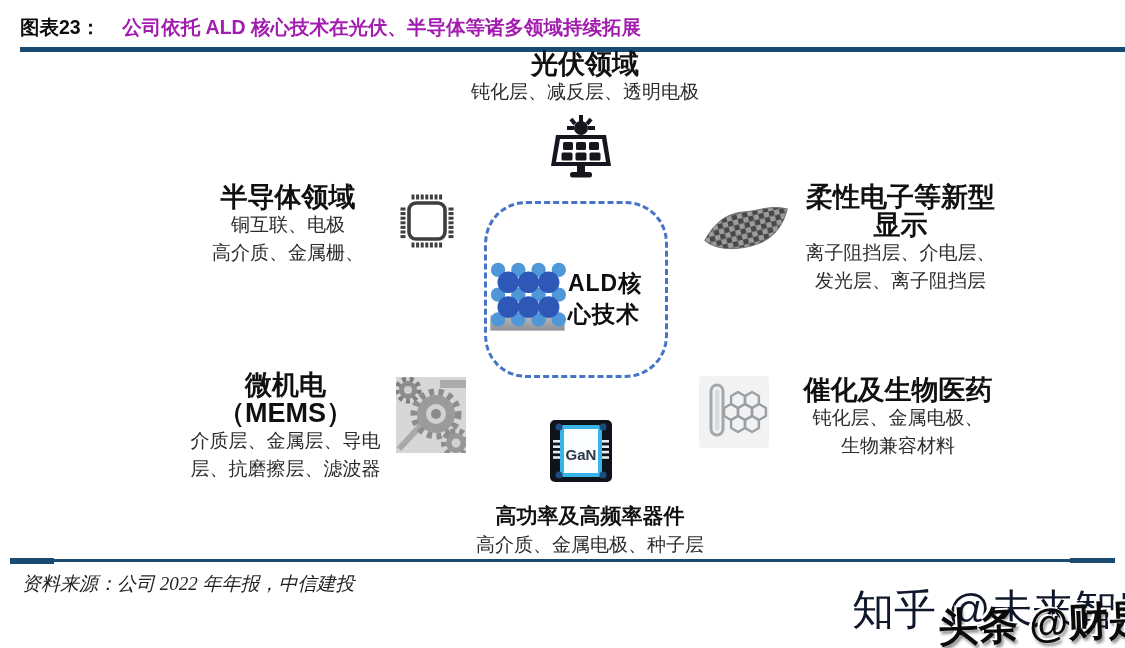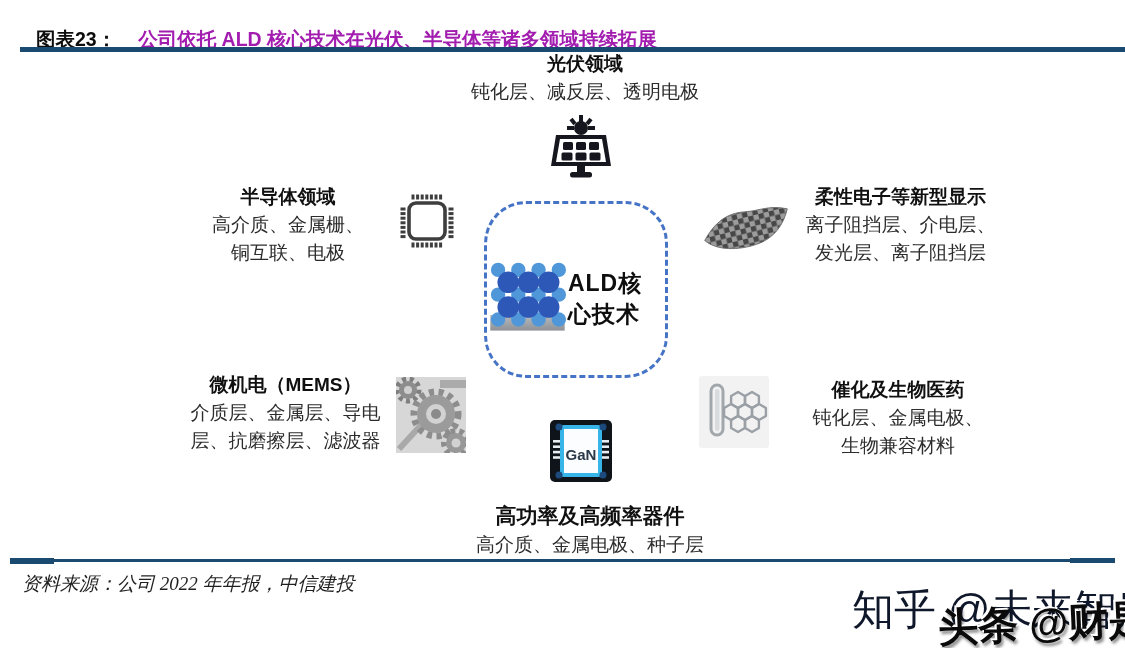--- a/index.html
+++ b/index.html
@@ -1,31 +1,31 @@
 <!DOCTYPE html>
 <html><head>
 <meta charset="utf-8">
 <style>
   html,body{margin:0;padding:0;background:#ffffff;}
   #screen{
     position:relative;width:1125px;height:648px;background:#ffffff;overflow:hidden;
     font-family:"Liberation Sans","DejaVu Sans",sans-serif;color:#1c1c1c;
   }
   
-  .title-row{position:absolute;left:20px;top:26px;display:flex;align-items:baseline;white-space:nowrap;margin-left:16px;}
+  .title-row{position:absolute;left:20px;top:14px;display:flex;align-items:baseline;white-space:nowrap;}
   .fig-label{font-weight:bold;font-size:19.5px;color:#0d0d0d;margin-right:22px;}
   .fig-title{font-weight:bold;font-size:19.5px;color:#a21caf;}
   .rule{position:absolute;background:#1b4a70;}
   .top-rule{left:20px;right:0;top:47px;height:5px;}
   .bottom-rule{left:10px;width:1105px;top:559px;height:3.4px;}
   .rule-cap-l{left:10px;width:44px;top:557.5px;height:6px;}
   .rule-cap-r{left:1070px;width:45px;top:558px;height:5px;}
   
   .node{position:absolute;text-align:center;}
-  .node .hd{font-weight:bold;font-size:19px;line-height:28px;color:#101010;}
+  .node .hd{font-weight:bold;font-size:27px;line-height:28px;color:#101010;}
   .node .ds{font-size:19px;line-height:28px;color:#2c2c2c;}
   .icon{position:absolute;line-height:0;}
   
   .center-box{
     position:absolute;left:484px;top:201px;width:184px;height:177px;box-sizing:border-box;
     border:3px dashed #4573c5;border-radius:42px;
     display:flex;flex-direction:row;align-items:center;padding-top:12px;
   }
   .center-label{font-weight:bold;font-size:23px;color:#0e0e0e;margin-top:7px;letter-spacing:1px;}
   
@@ -72,22 +72,22 @@
         <rect x="30.5" y="38.5" width="11" height="8" rx="1.5"></rect>
         <rect x="44.5" y="38.5" width="11" height="8" rx="1.5"></rect>
         <rect x="32" y="52" width="8" height="6"></rect>
         <rect x="25" y="58" width="22" height="5.5" rx="2.5"></rect>
       </g>
     </svg>
   </div>
 
   <div class="node" style="left:188px;top:183px;width:200px;">
     <div class="hd">半导体领域</div>
+    <div class="ds">铜互联、电极</div>
     <div class="ds">高介质、金属栅、</div>
-    <div class="ds">铜互联、电极</div>
   </div>
   <div class="icon" style="left:394px;top:190px;">
     <svg width="66" height="64" viewBox="0 0 66 64">
       <rect x="15" y="13" width="36" height="36" rx="7" fill="#ffffff" stroke="#3e3e3e" stroke-width="3.6"></rect>
       <g fill="#3e3e3e">
         <rect x="17.5" y="4.5" width="3" height="5"></rect>
           <rect x="22.1" y="4.5" width="3" height="5"></rect>
           <rect x="26.7" y="4.5" width="3" height="5"></rect>
           <rect x="31.3" y="4.5" width="3" height="5"></rect>
           <rect x="35.9" y="4.5" width="3" height="5"></rect>

